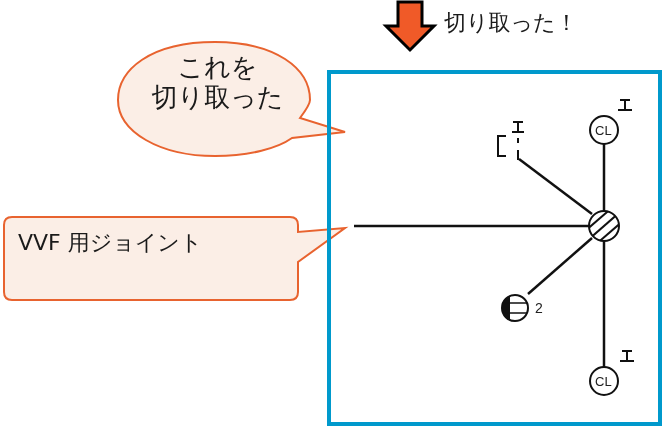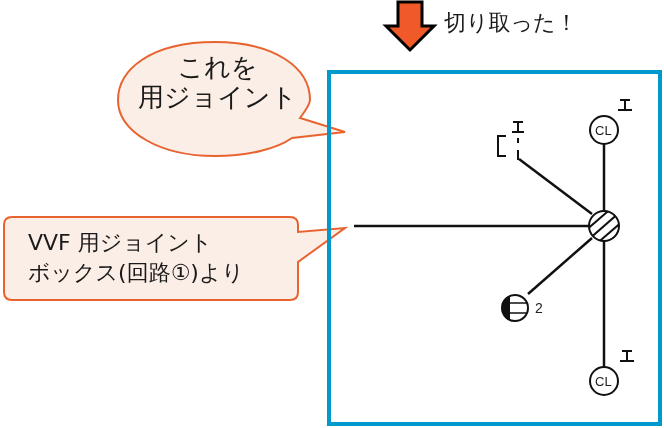--- a/index.html
+++ b/index.html
@@ -89,23 +89,22 @@
       <line x1="505" y1="303" x2="530" y2="303" stroke="#111" stroke-width="1.5"></line>
       <line x1="505" y1="313" x2="530" y2="313" stroke="#111" stroke-width="1.5"></line>
     </g>
   </g>
 </svg>
 
 <div class="abs caption" style="left:444px; top:8px;">切り取った！</div>
 
 <div class="abs bubble-text" style="left:130px; top:52px; width:175px;">
   <div>これを</div>
-  <div>用ジョイント</div>
+  <div>切り取った</div>
 </div>
 
-<div class="abs box-text" style="left:28px; top:228px;">
+<div class="abs box-text" style="left:18px; top:228px;">
   <div>VVF 用ジョイント</div>
-  <div>ボックス(回路①)より</div>
 </div>
 
 <div class="abs sym-label" style="left:595px; top:123px;">CL</div>
 <div class="abs sym-label" style="left:595px; top:374px;">CL</div>
 <div class="abs sym-label" style="left:535px; top:300px; font-size:14px;">2</div>
 
 </body></html>

